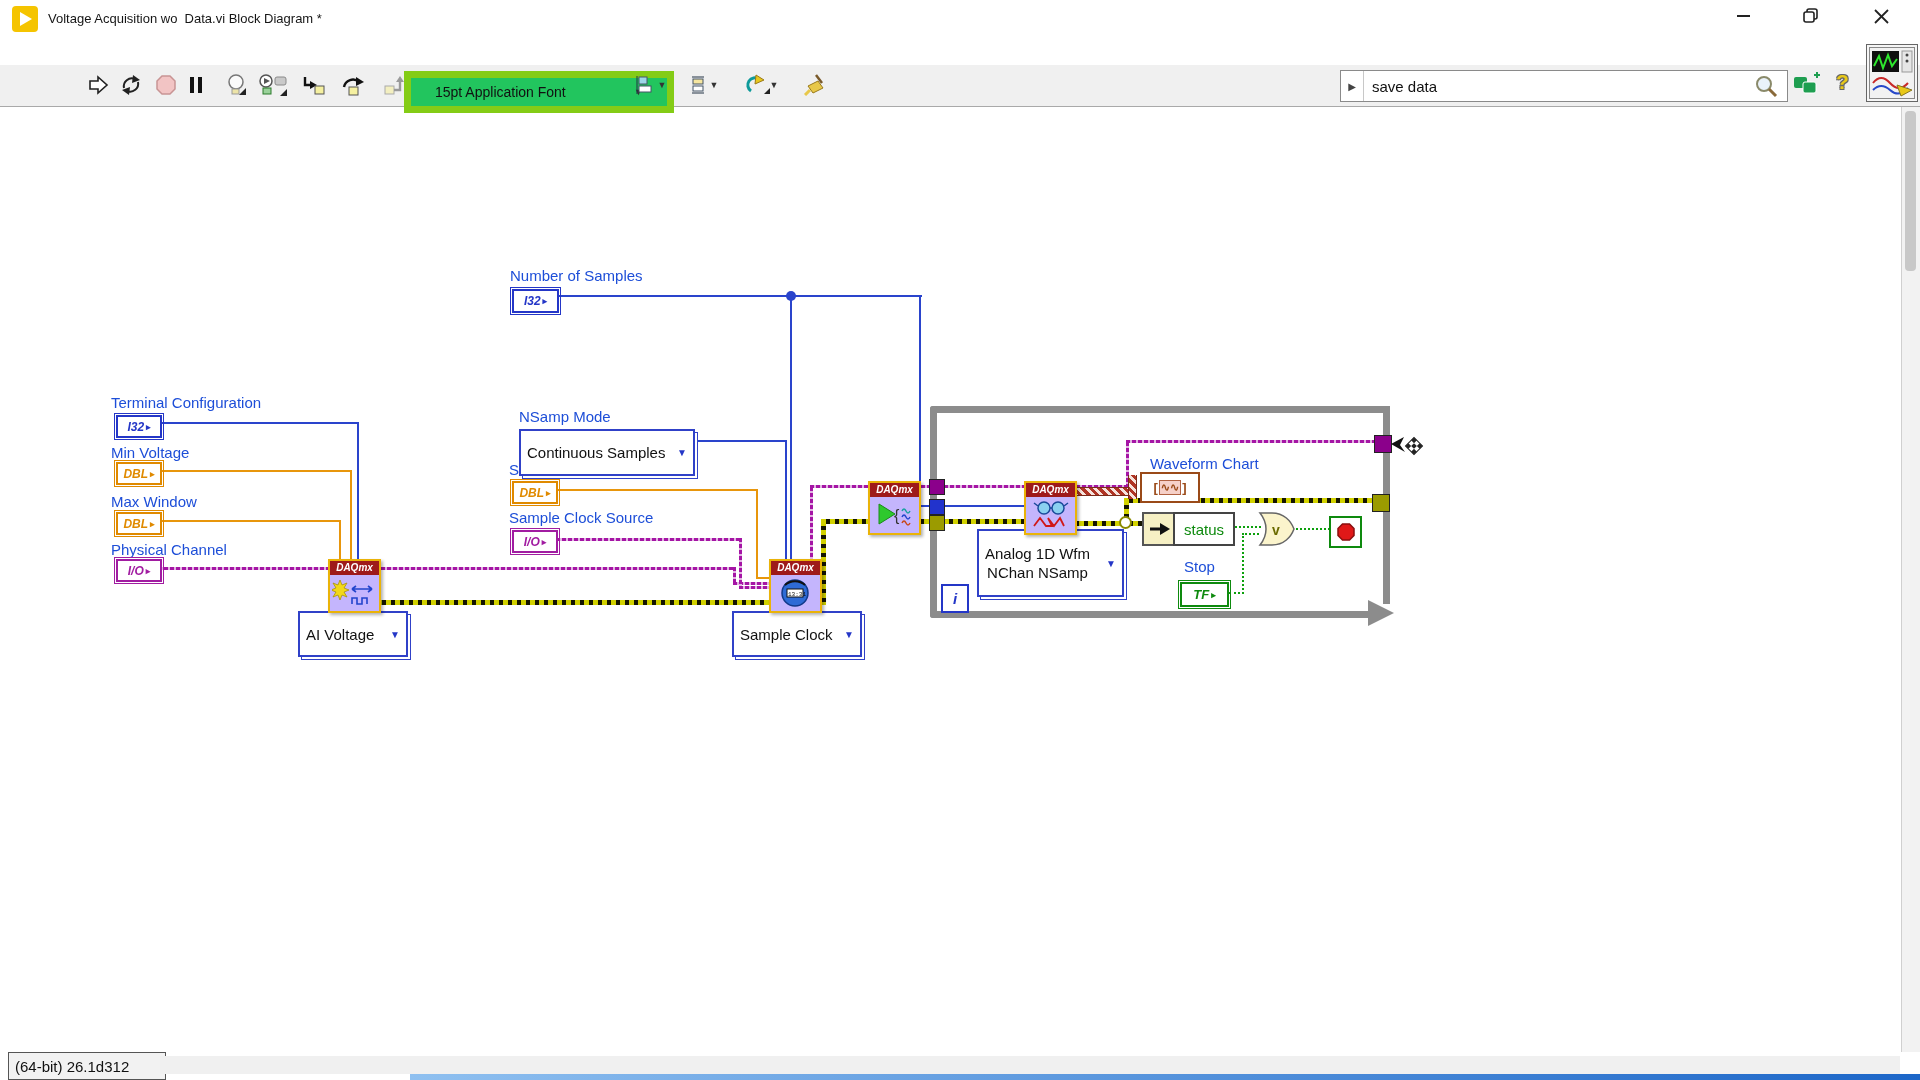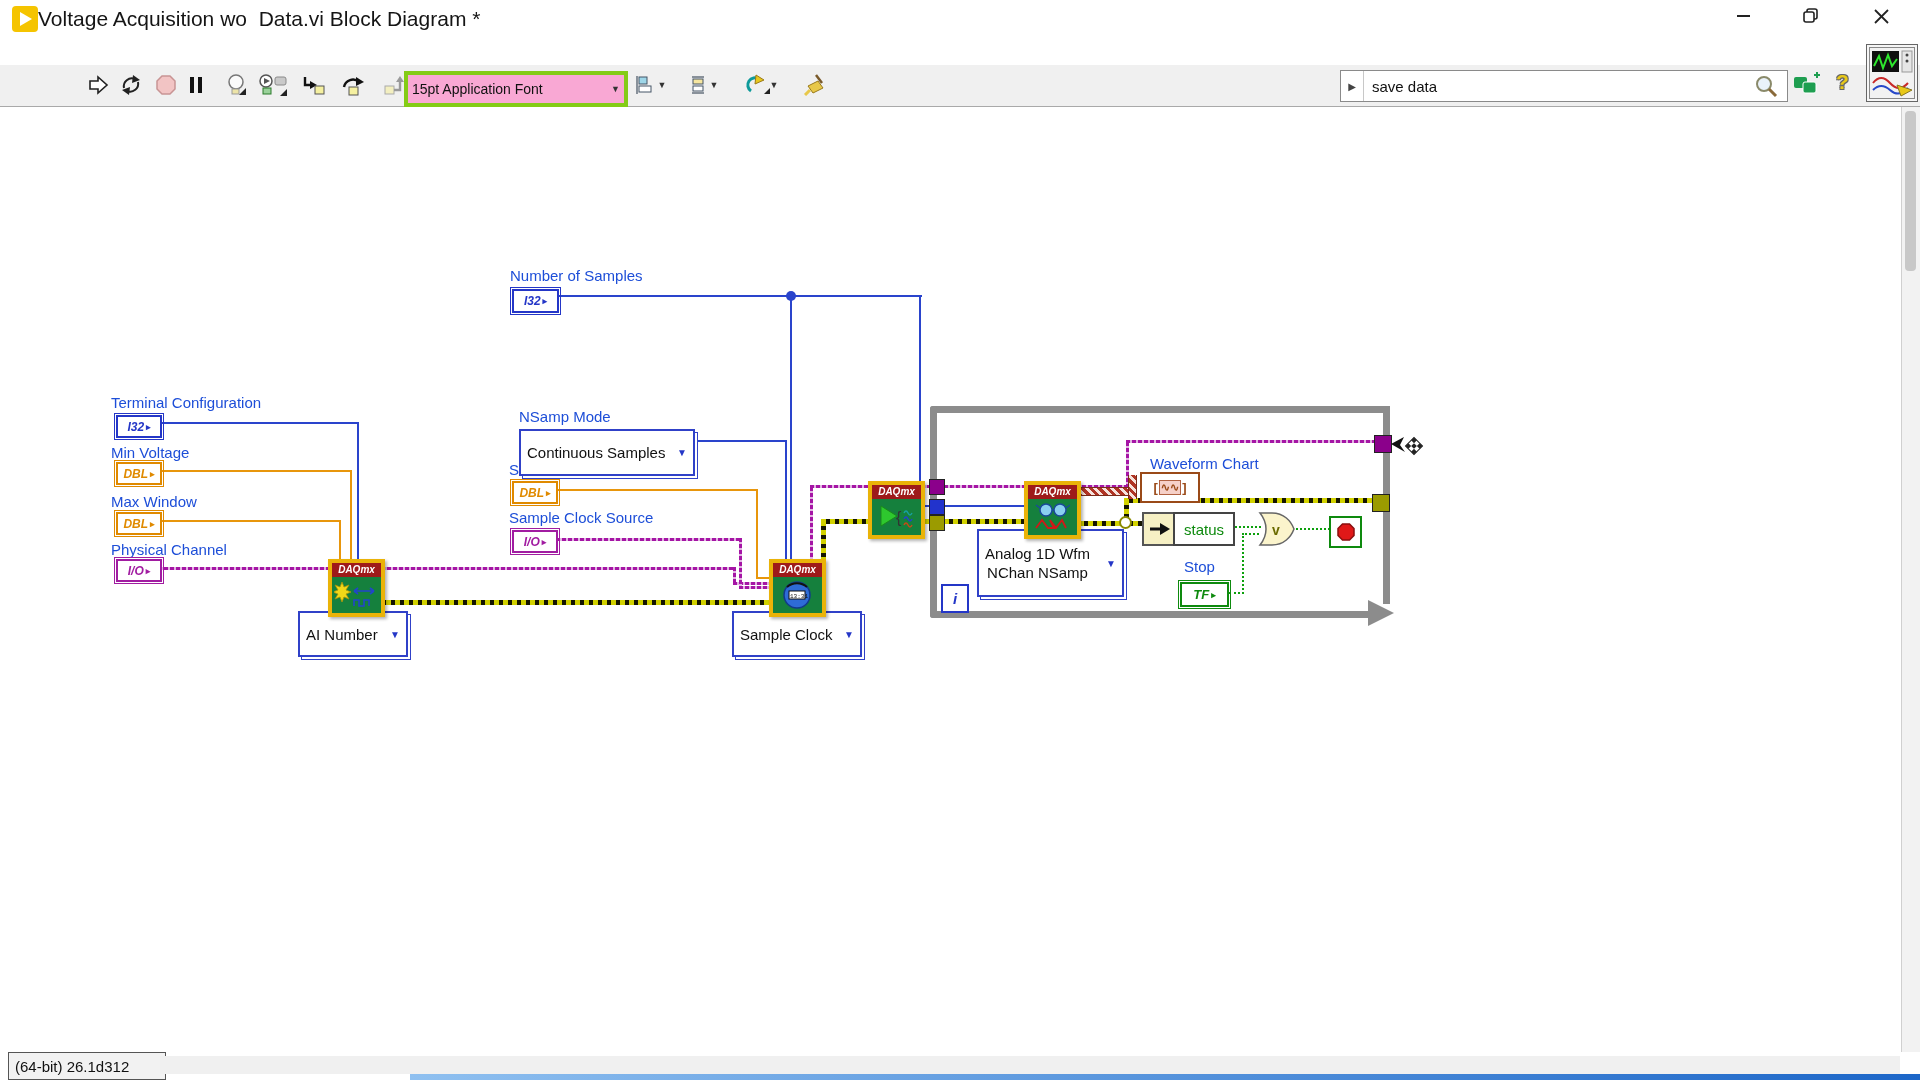--- a/index.html
+++ b/index.html
@@ -1,29 +1,29 @@
 <!DOCTYPE html>
 <html><head>
 <meta charset="utf-8">
 <style>
   html,body{margin:0;padding:0;background:#ddd}
   #app{position:relative;width:1920px;height:1080px;background:#fff;overflow:hidden;
        font-family:"Liberation Sans",sans-serif;color:#111}
 
   
   .titlebar{position:absolute;top:0;left:0;right:0;height:37px;background:#fff;display:flex;align-items:center}
-  .title-text{font-size:21px;color:#151515;white-space:pre}
+  .title-text{font-size:13px;margin-left:10px;color:#151515;white-space:pre}
   .winbtn{position:absolute;top:0;width:46px;height:32px;display:flex;align-items:center;justify-content:center}
   .menubar{position:absolute;top:37px;left:0;right:0;height:27px;background:#F0F0F0;border-bottom:1px solid #DCDCDC;
            display:flex;align-items:center;padding-left:8px}
   .menubar span{padding:0 12px;font-size:15px;color:#1a1a1a}
   .toolbar{position:absolute;top:65px;left:0;right:0;height:41px;background:#F0F0F0;border-bottom:1px solid #A9A9A9}
   .tb{position:absolute;top:71px;height:28px;display:flex;align-items:center;justify-content:center}
-  .fontbox{position:absolute;left:404px;top:71px;width:208px;height:28px;background:#f9a8d4;border:4px solid #84cc16;
-           display:flex;align-items:center;font-size:14px;padding:0 4px;justify-content:space-between}
+  .fontbox{position:absolute;left:404px;top:71px;width:208px;height:28px;background:#22c55e;border:7px solid #84cc16;
+           display:flex;align-items:center;font-size:14px;padding:0 24px;justify-content:space-between}
   .dnarrow{font-size:9px;color:#333}
   .searchbox{position:absolute;left:1340px;top:70px;width:446px;height:30px;background:#fff;border:1px solid #8A8A8A;
              display:flex;align-items:center}
   .search-pre{width:22px;height:100%;display:flex;align-items:center;justify-content:center;border-right:1px solid #C8C8C8;font-size:10px;color:#444}
   .search-text{font-size:15px;margin-left:8px;flex:1}
   .helpq{position:absolute;left:1836px;top:70px;font-size:21px;font-weight:bold;color:#E8C818;
          text-shadow:1px 1px 0 #666,-1px -1px 0 #666,1px -1px 0 #666,-1px 1px 0 #666}
   .viicon{position:absolute;left:1866px;top:44px;width:50px;height:56px;background:#F6F6F6;border:1px solid #666;
           display:flex;align-items:center;justify-content:center}
 
@@ -34,21 +34,21 @@
   .term .ar{font-size:9px;margin-left:2px;font-style:normal}
   .c-blue{border-color:#2436C7;outline-color:#2436C7;color:#2436C7}
   .c-orange{border-color:#E08A00;outline-color:#E08A00;color:#E08A00}
   .c-purple{border-color:#A11CA1;outline-color:#A11CA1;color:#A11CA1}
   .c-green{border-color:#0E8A0E;outline-color:#0E8A0E;color:#0E8A0E}
 
   .ring{position:absolute;background:#fff;border:2px solid #3041C8;display:flex;align-items:center;
         font-size:15px;color:#111;box-shadow:3px 3px 0 -1px #fff,3px 3px 0 0 #3041C8;padding:10px 6px;justify-content:space-between}
   .ring .dn{color:#2436C7;font-size:10px;margin-left:6px}
 
-  .daq{position:absolute;width:49px;height:50px;border:4px solid #eab308;background:#15803d;box-shadow:2px 2px 3px rgba(0,0,0,.3)}
+  .daq{position:absolute;width:49px;height:50px;border:2px solid #eab308;background:#c4b5fd;box-shadow:2px 2px 3px rgba(0,0,0,.3)}
   .daq .hd{height:14px;background:#9E1A1A;color:#fff;font-size:10px;font-weight:bold;font-style:italic;
            text-align:center;line-height:14px}
   .daq .bd{height:34px;display:flex;align-items:center;justify-content:center}
 
   .lb{position:absolute;background:#8C8C8C}
   .tun{position:absolute;border:1px solid #222}
 
   .wh{position:absolute;height:2px}
   .wv{position:absolute;width:2px}
   .blue{background:#2A44CC}
@@ -354,21 +354,21 @@
   <div class="term c-green" style="left:1180px;top:582px;width:45px;height:21px;font-size:13px">
     <span>TF</span>
       <span class="ar">▸</span>
   </div>
 
   <div class="ring" style="left:519px;top:429px;width:160px;height:23px">
     <span>Continuous Samples</span>
     <span class="dn">▼</span>
   </div>
   <div class="ring" style="left:298px;top:611px;width:94px;height:22px">
-    <span>AI Number</span>
+    <span>AI Voltage</span>
     <span class="dn">▼</span>
   </div>
   <div class="ring" style="left:732px;top:611px;width:114px;height:22px">
     <span>Sample Clock</span>
     <span class="dn">▼</span>
   </div>
   <div class="ring" style="left:977px;top:529px;width:131px;height:44px">
     <div style="text-align:center;line-height:19px">
       <div>Analog 1D Wfm</div>
       <div>NChan NSamp</div>

